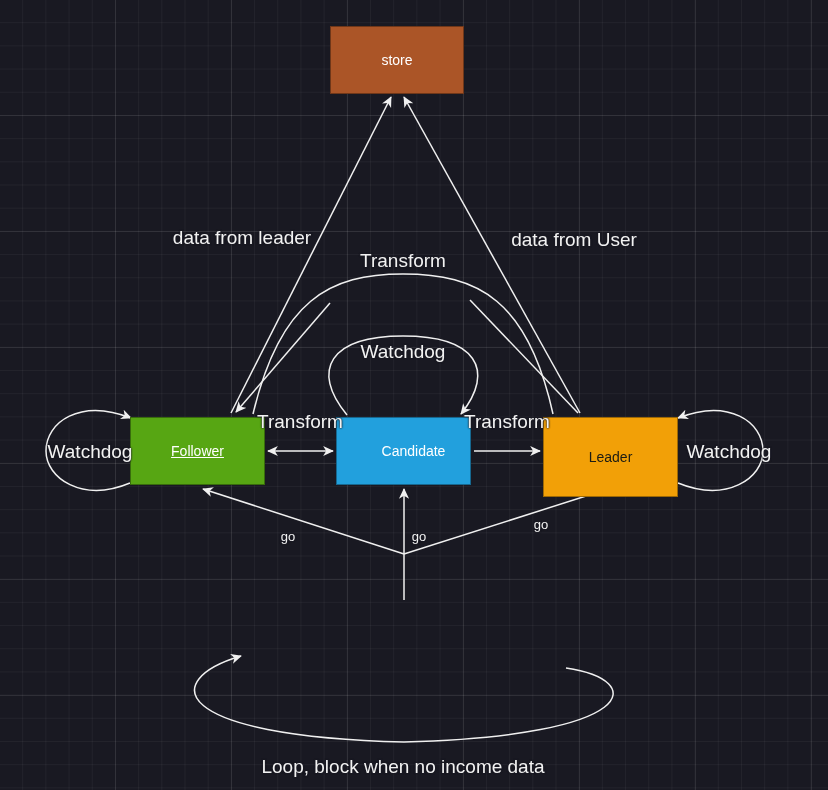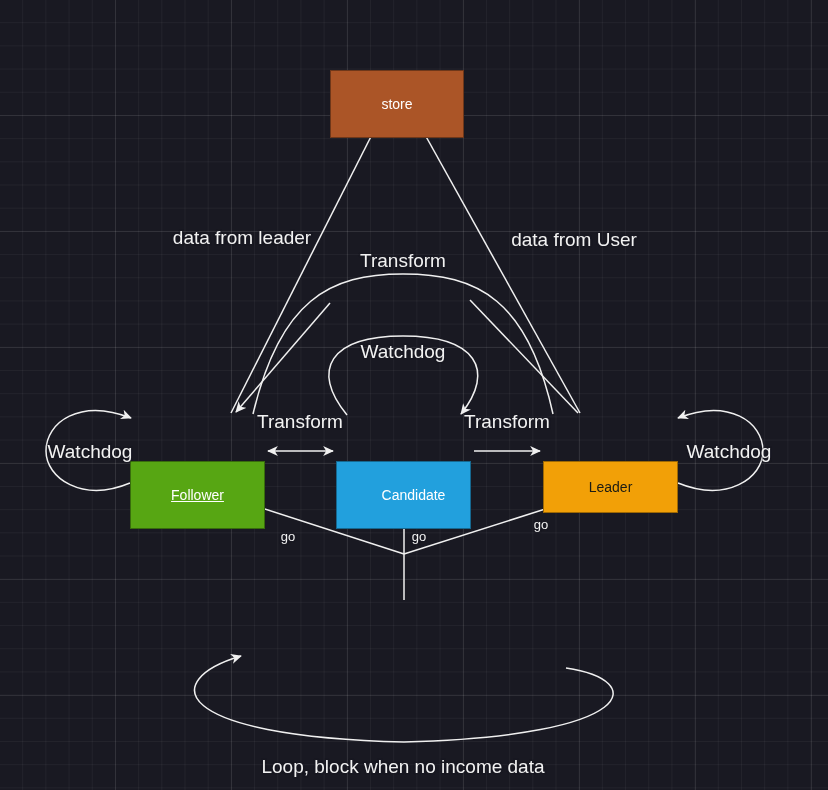--- a/index.html
+++ b/index.html
@@ -32,21 +32,20 @@
     position: absolute;
     display: flex;
     align-items: center;
     justify-content: center;
     box-sizing: border-box;
     font-family: "Liberation Sans", sans-serif;
     font-size: 14px;
     line-height: 1.2;
     text-align: center;
     border: 1px solid rgba(0,0,0,0.35);
-    margin-top: 44px;
   }
   .edge-label {
     position: absolute;
     color: #f2f2f2;
     font-family: "Liberation Sans", sans-serif;
     font-size: 19px;
     line-height: 1;
     white-space: nowrap;
     transform: translate(-50%, -50%);
     text-shadow: 0 0 2px #191922, 0 0 2px #191922;
@@ -103,21 +102,21 @@
   </div>
 
   <div class="node" style="left:130px; top:417px; width:135px; height:68px; background:#57a613; color:#ffffff;text-decoration:underline;">
     <span>Follower</span>
   </div>
 
   <div class="node" style="left:336px; top:417px; width:135px; height:68px; background:#22a0dd; color:#ffffff;padding-left:20px;">
     <span>Candidate</span>
   </div>
 
-  <div class="node" style="left:543px; top:417px; width:135px; height:52px; background:#f2a007; color:#1c1c14;">
+  <div class="node" style="left:543px; top:417px; width:135px; height:80px; background:#f2a007; color:#1c1c14;">
     <span>Leader</span>
   </div>
 
 
   <div class="edge-label" style="left:242px; top:237px;">data from leader</div>
 
   <div class="edge-label" style="left:574px; top:239px;">data from User</div>
 
   <div class="edge-label" style="left:403px; top:260px;">Transform</div>
 

